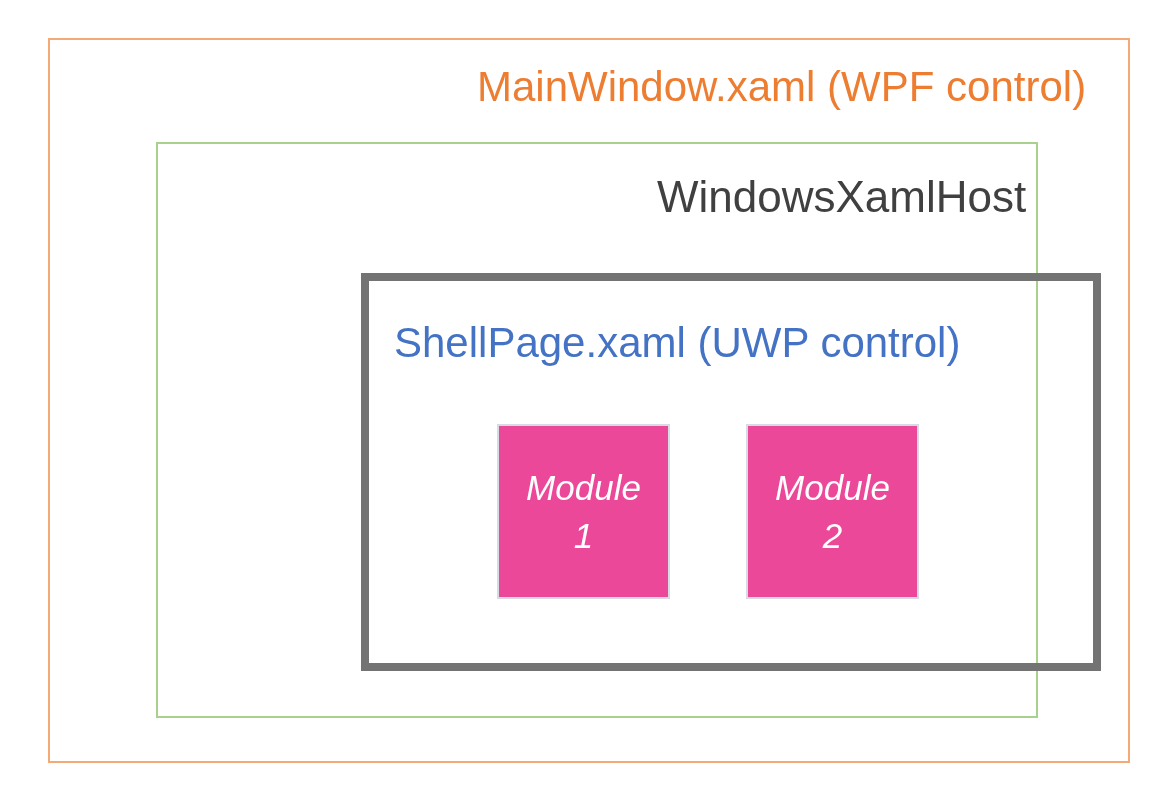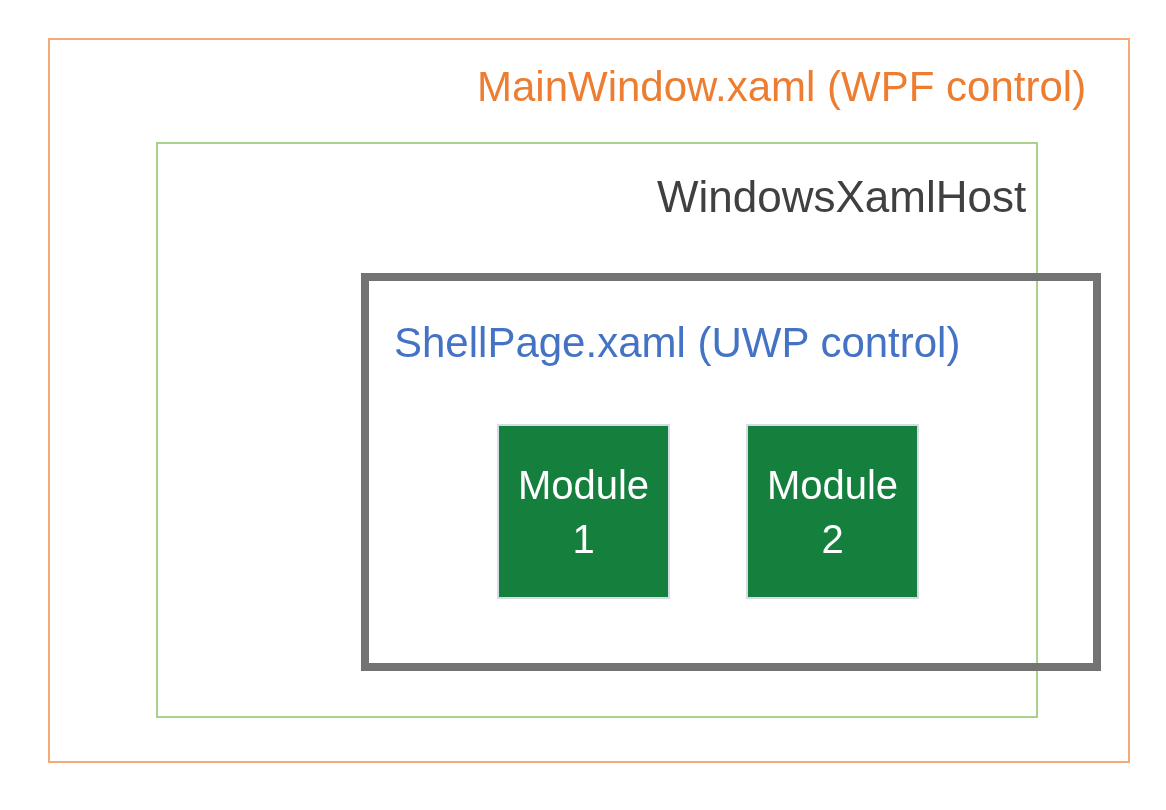--- a/index.html
+++ b/index.html
@@ -54,30 +54,31 @@
   .label-blue {
     left: 25px; top: 41px;
     font-size: 42px;
     color: #4472C4;
   }
   .module {
     position: absolute;
     box-sizing: border-box;
     top: 143px;
     width: 173px; height: 175px;
-    background: #15803d;
+    background: #ec4899;
     border: 2px solid #D6DCE5;
     color: #FFFFFF;
     display: flex;
     flex-direction: column;
     align-items: center;
     justify-content: center;
     text-align: center;
-    font-size: 40px;
+    font-size: 35px;
     line-height: 1.35;
+    font-style: italic;
   }
   .module-1 { left: 128px; }
   .module-2 { left: 377px; }
 </style>
 </head>
 <body>
 
 <div class="canvas">
 
   <div class="box box-orange">

